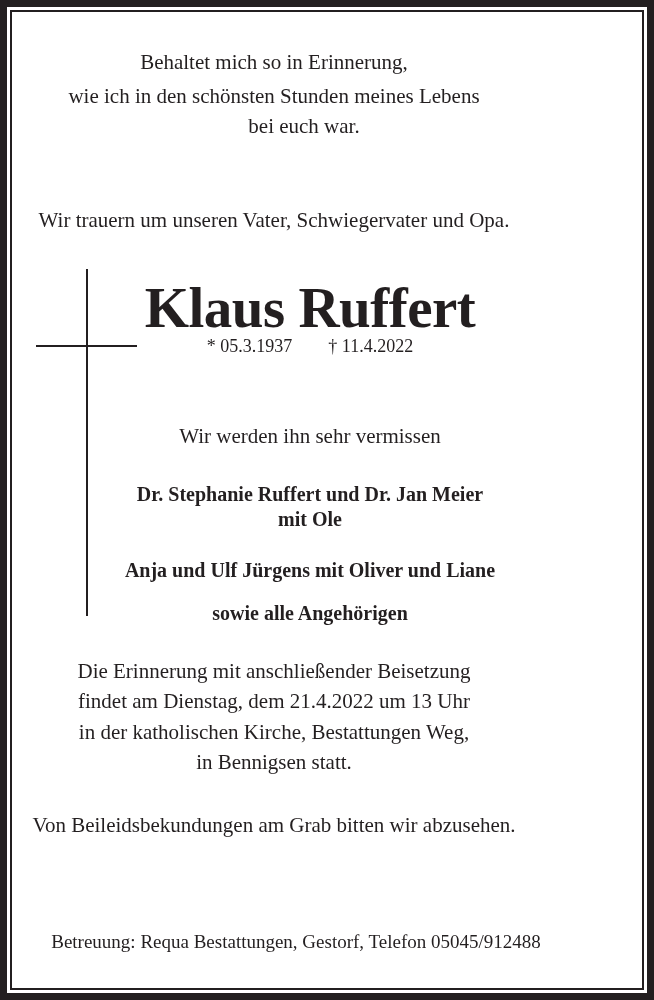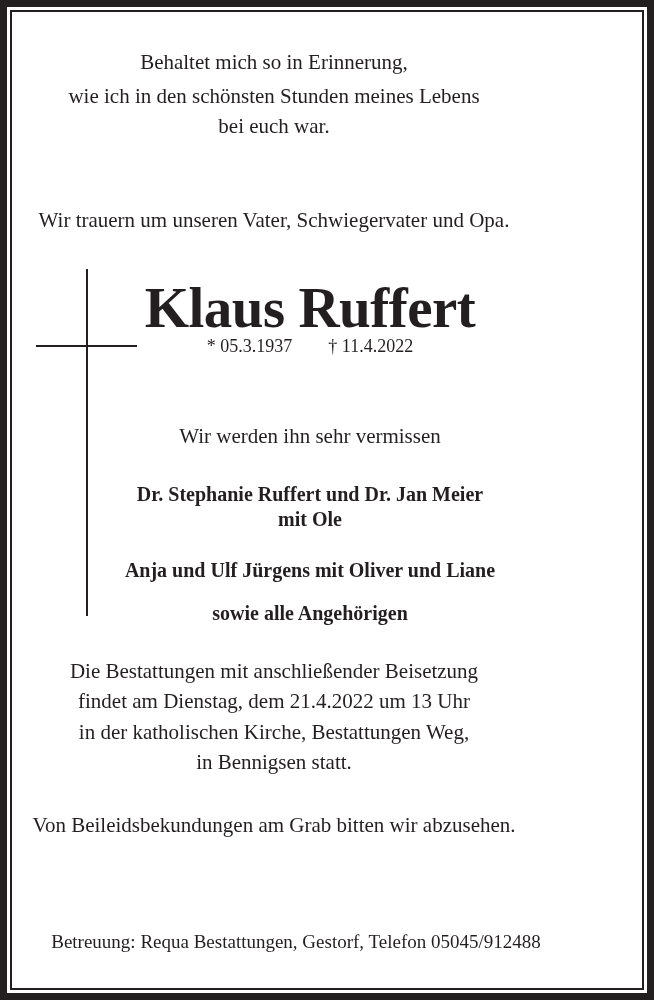--- a/index.html
+++ b/index.html
@@ -39,40 +39,40 @@
 </head>
 <body>
 
 <div class="gap"></div>
 <div class="inner"></div>
 
 <div>
 
   <div class="line reg" style="top:52px;">Behaltet mich so in Erinnerung,</div>
   <div class="line reg" style="top:86px;">wie ich in den schönsten Stunden meines Lebens</div>
-  <div class="line reg" style="top:116px;">bei euch war.</div>
+  <div class="line reg" style="top:116px;margin-left:30px;">bei euch war.</div>
 
   <div class="line reg" style="top:210px;">Wir trauern um unseren Vater, Schwiegervater und Opa.</div>
 
   <div class="cross-v"></div>
   <div class="cross-h"></div>
 
   <div class="line name" style="top:279px; left:36px;">Klaus Ruffert</div>
   <div class="line dates" style="top:337px; left:36px;">
     <span>* 05.3.1937</span><span class="sep"></span><span>† 11.4.2022</span>
   </div>
 
   <div class="line reg" style="top:426px; left:36px;">Wir werden ihn sehr vermissen</div>
 
   <div class="line bold" style="top:484px; left:36px;">Dr. Stephanie Ruffert und Dr. Jan Meier</div>
   <div class="line bold" style="top:509px; left:36px;">mit Ole</div>
   <div class="line bold" style="top:560px; left:36px;">Anja und Ulf Jürgens mit Oliver und Liane</div>
   <div class="line bold" style="top:603px; left:36px;">sowie alle Angehörigen</div>
 
-  <div class="line reg" style="top:661px;">Die Bestattungen mit anschließender Beisetzung</div>
+  <div class="line reg" style="top:661px;">Die Erinnerung mit anschließender Beisetzung</div>
   <div class="line reg" style="top:691px;">findet am Dienstag, dem 21.4.2022 um 13 Uhr</div>
   <div class="line reg" style="top:722px;">in der katholischen Kirche, Bestattungen Weg,</div>
   <div class="line reg" style="top:752px;">in Bennigsen statt.</div>
 
   <div class="line reg" style="top:815px;">Von Beileidsbekundungen am Grab bitten wir abzusehen.</div>
 
   <div class="line" style="top:932px; font-size:19px;padding-left:22px;">Betreuung: Requa Bestattungen, Gestorf, Telefon 05045/912488</div>
 </div>
 
 </body></html>

